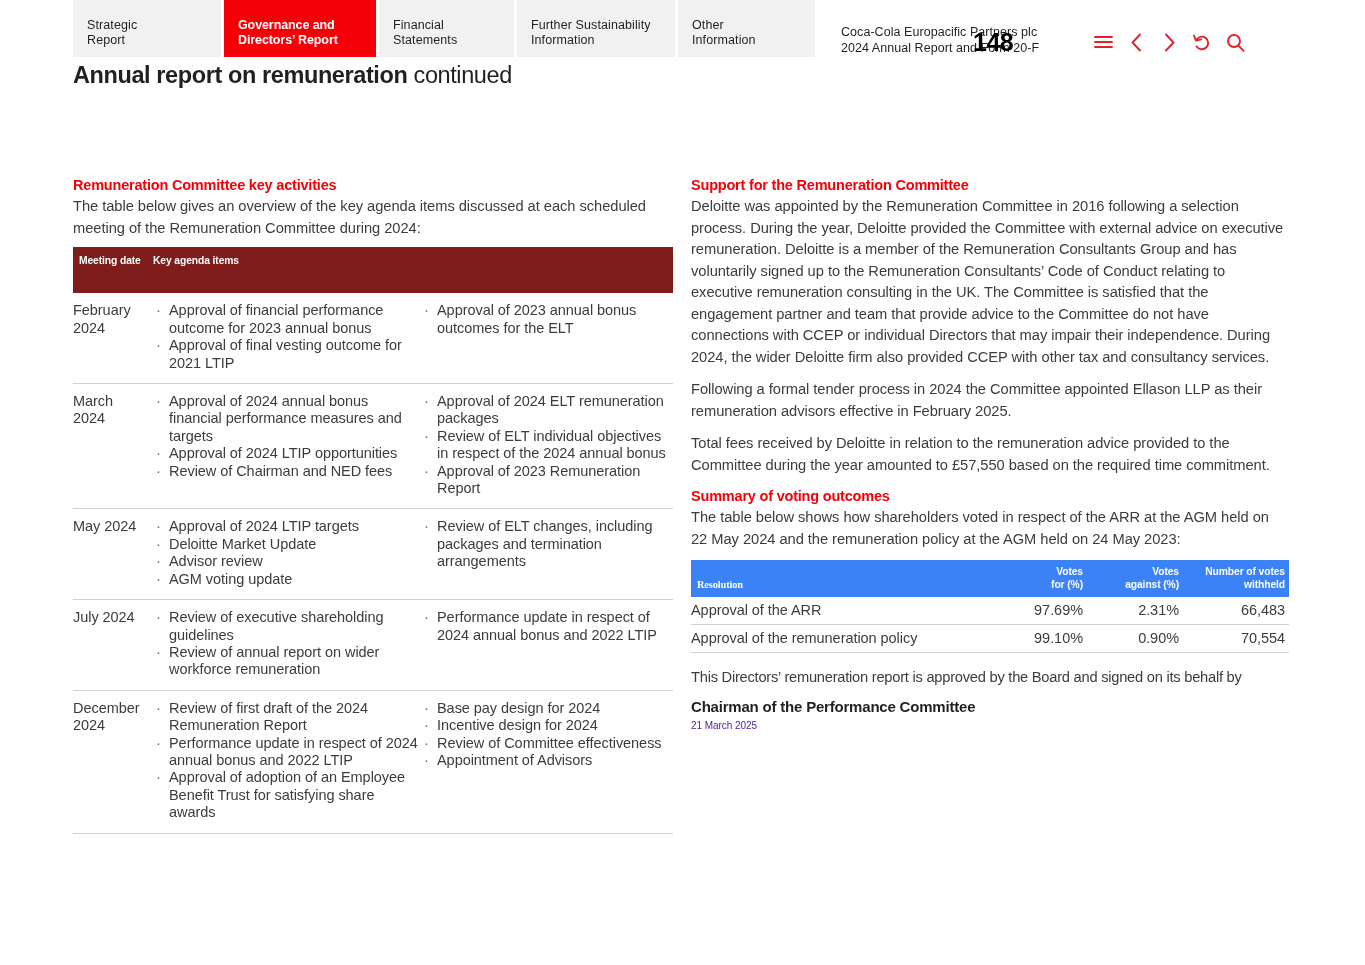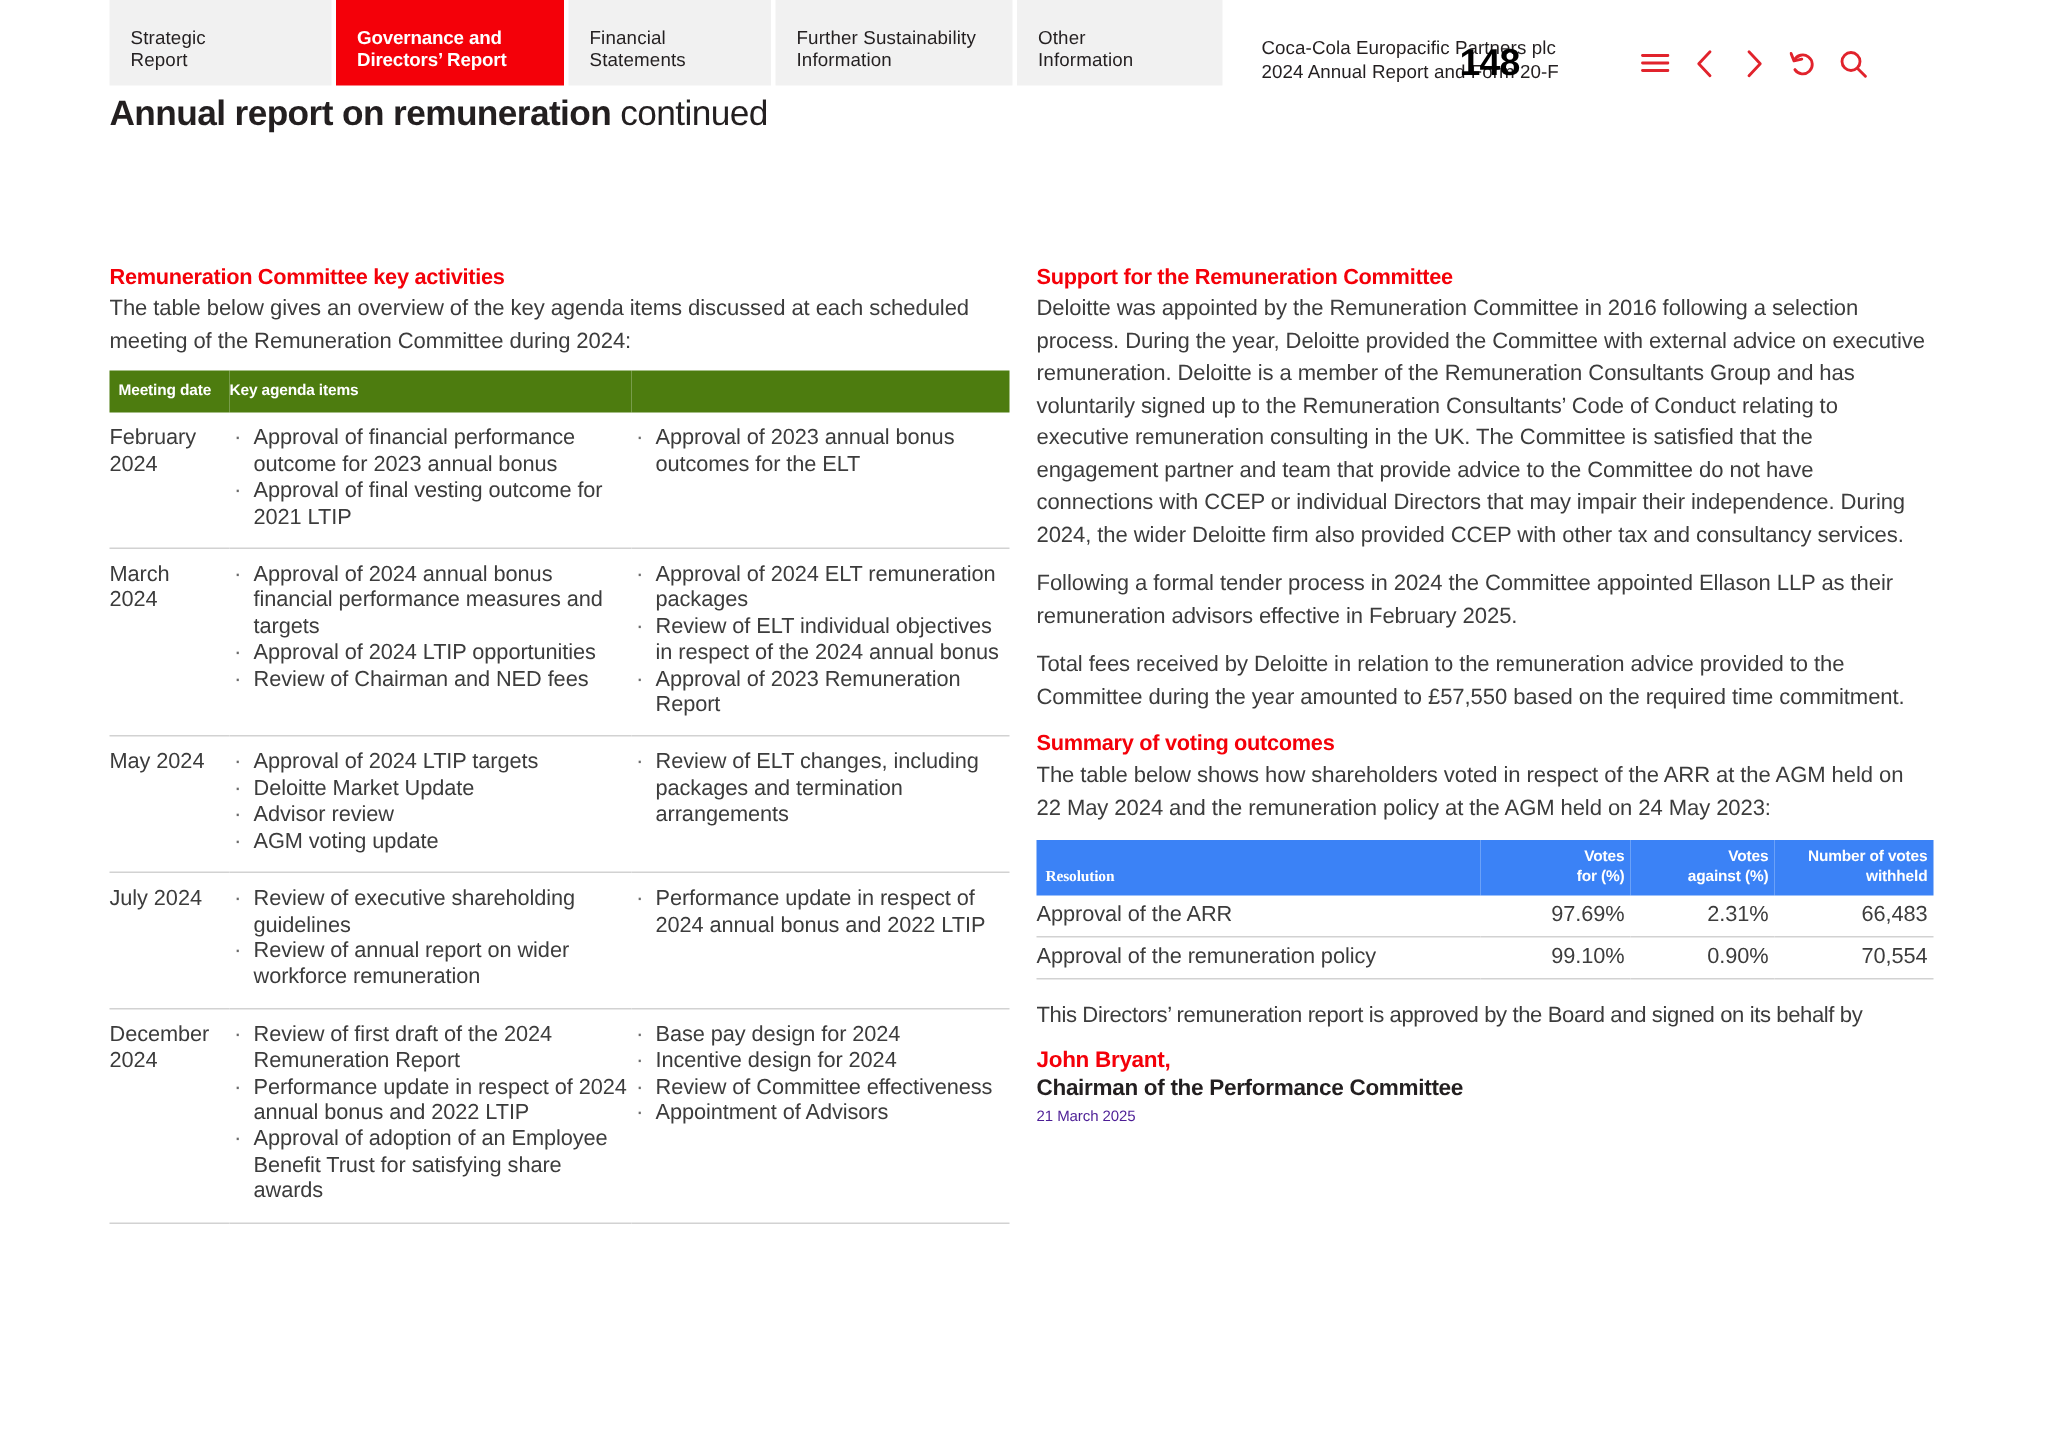--- a/index.html
+++ b/index.html
@@ -121,25 +121,25 @@
   }
   p.body.tight { margin-bottom: 0; }
 
   
   .tbl {
     width: 100%;
     border-collapse: collapse;
     margin-top: 8px;
   }
   .tbl .hdr td {
-    background: #4d7c0f;
+    background: #7f1d1d;
     color: #fff;
     font-size: 10.3px;
     font-weight: 700;
-    padding: 5px 0 6px 0;
+    padding: 5px 0 24px 0;
     letter-spacing: -0.1px;
   }
   .tbl .hdr td.c1 { padding-left: 6px; }
   .tbl td {
     vertical-align: top;
     font-size: 14.5px;
     line-height: 17.4px;
     color: #3c3c3c;
     letter-spacing: -0.05px;
   }
@@ -428,17 +428,16 @@
       <td class="cell">Approval of the remuneration policy</td>
       <td class="cell num">99.10%</td>
       <td class="cell num">0.90%</td>
       <td class="cell num">70,554</td>
     </tr>
   </tbody>
     </table>
 
   <div class="signoff">
     <div class="line1">This Directors’ remuneration report is approved by the Board and signed on its behalf by</div>
-    <div class="name">John Bryant,</div>
     <div class="role">Chairman of the Performance Committee</div>
     <div class="date">21 March 2025</div>
   </div>
 </div>
 
 </body></html>

